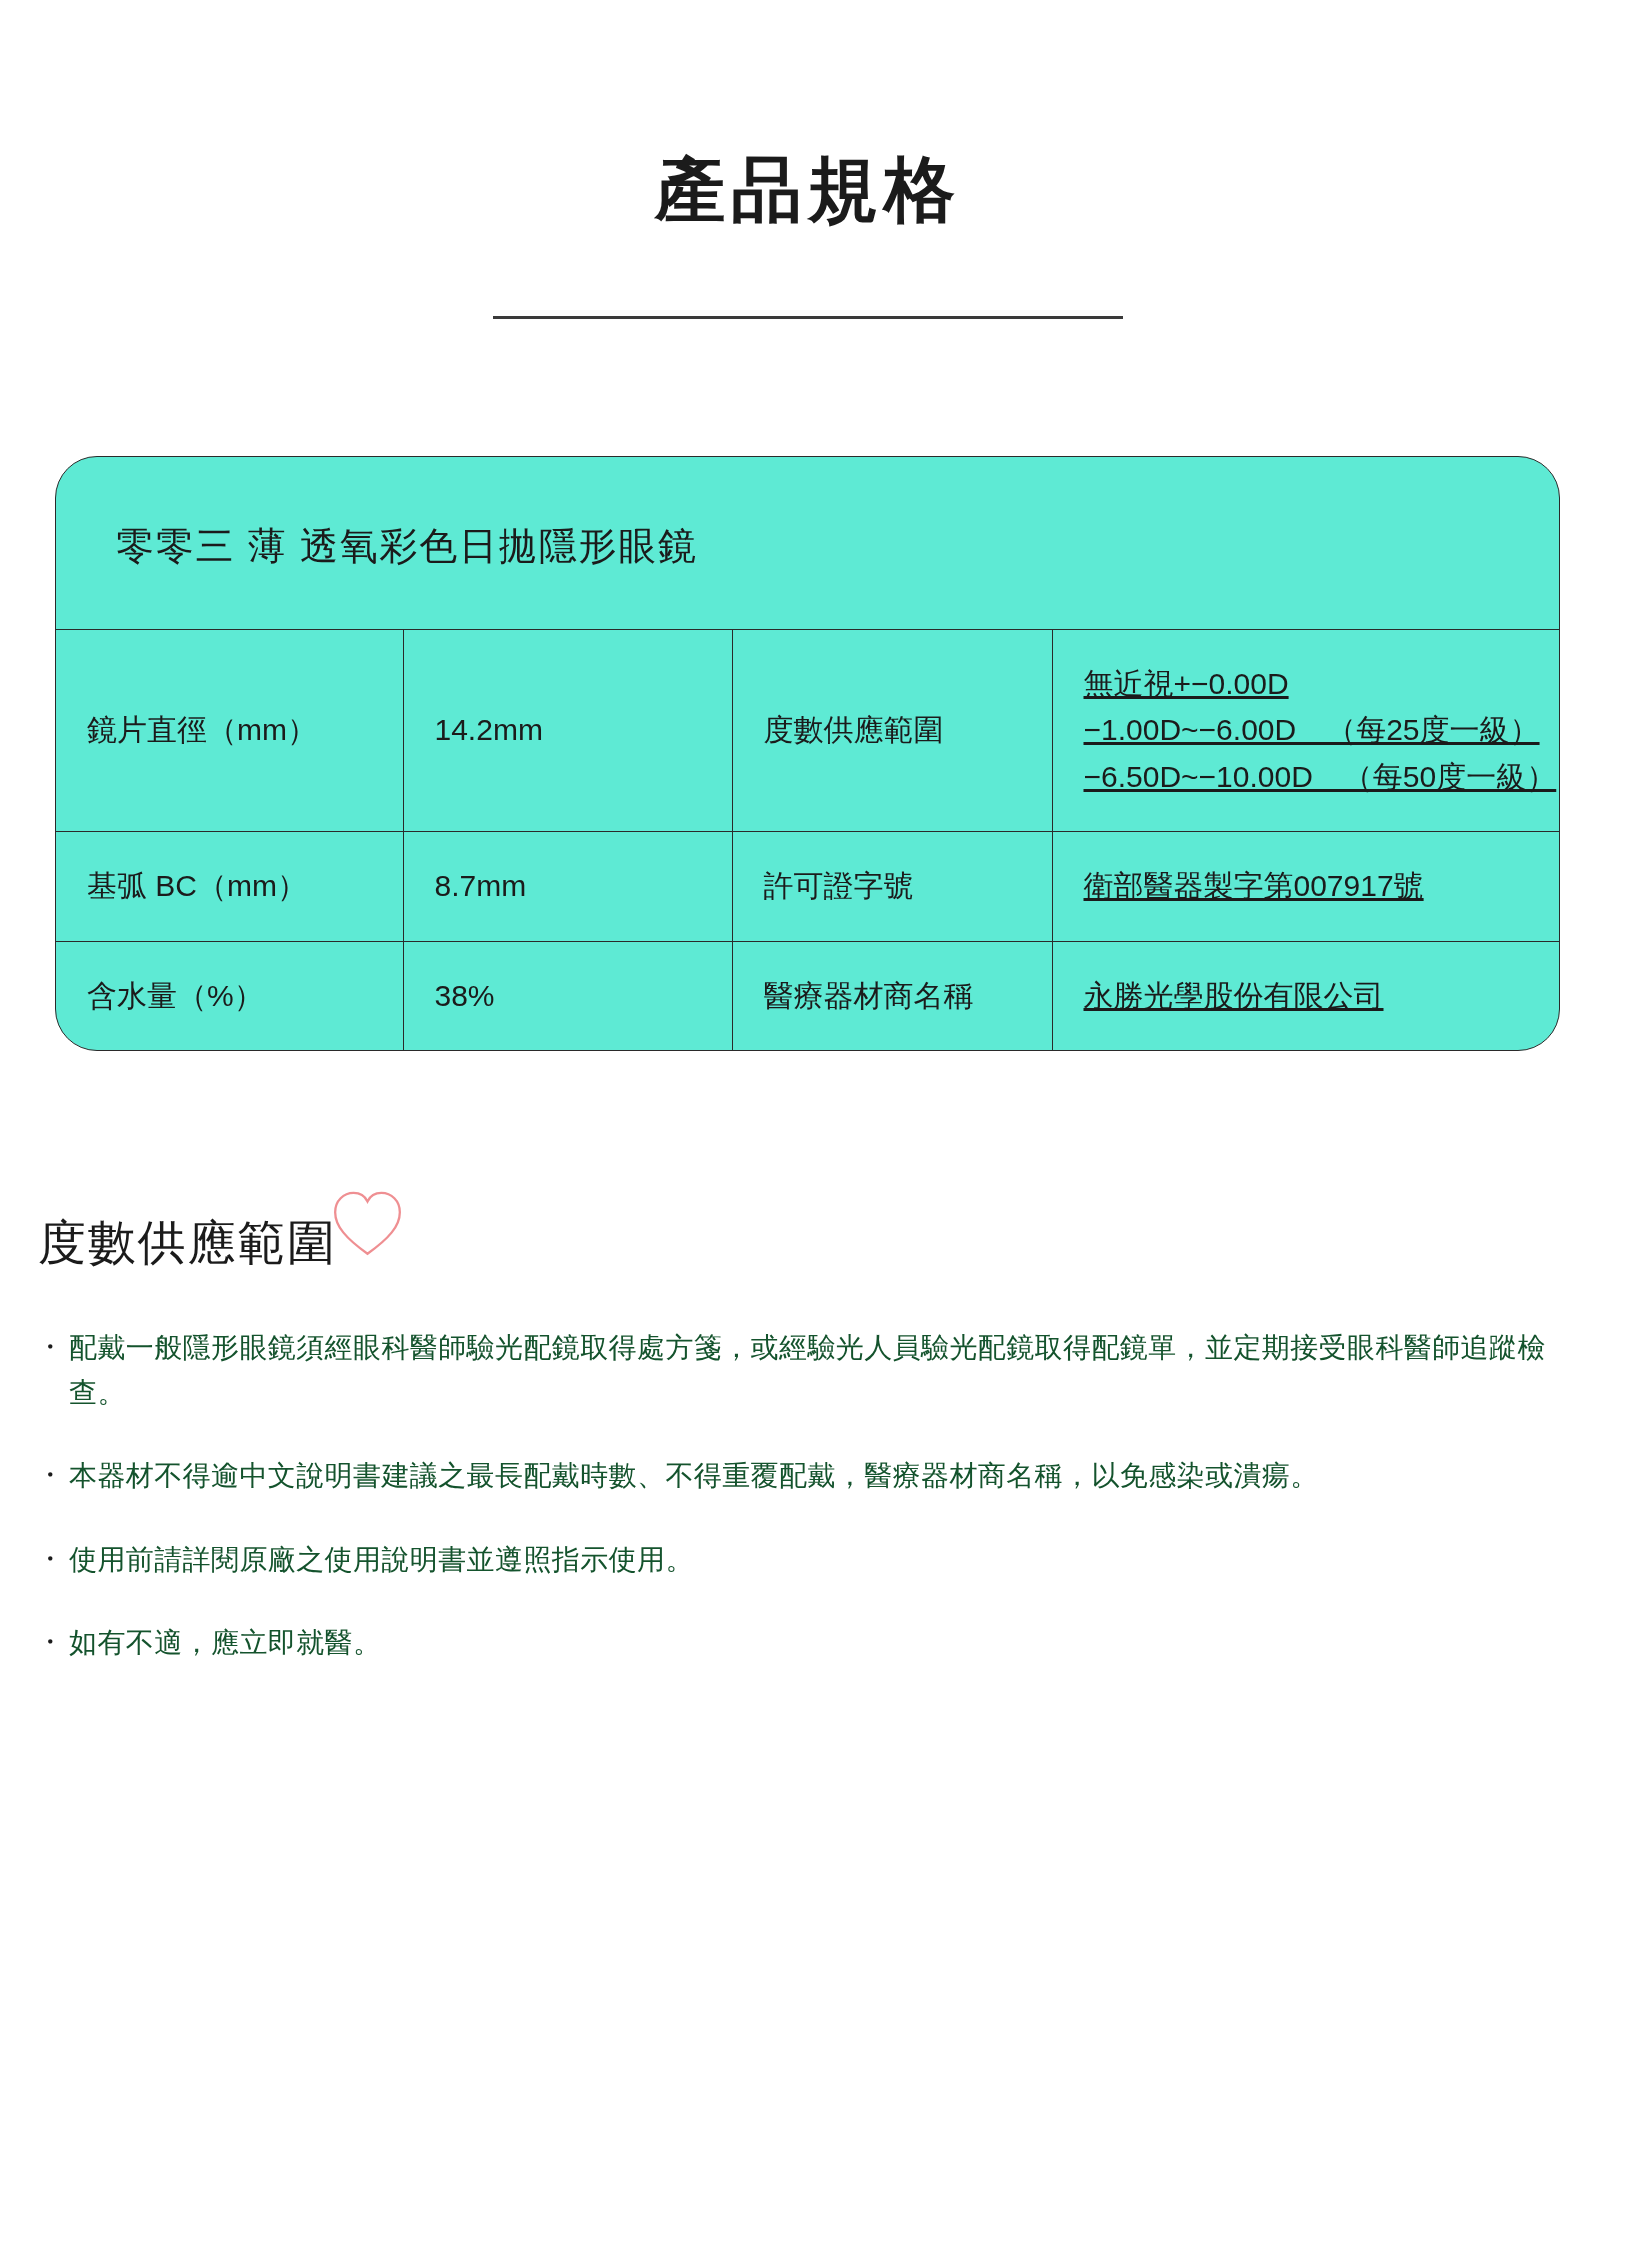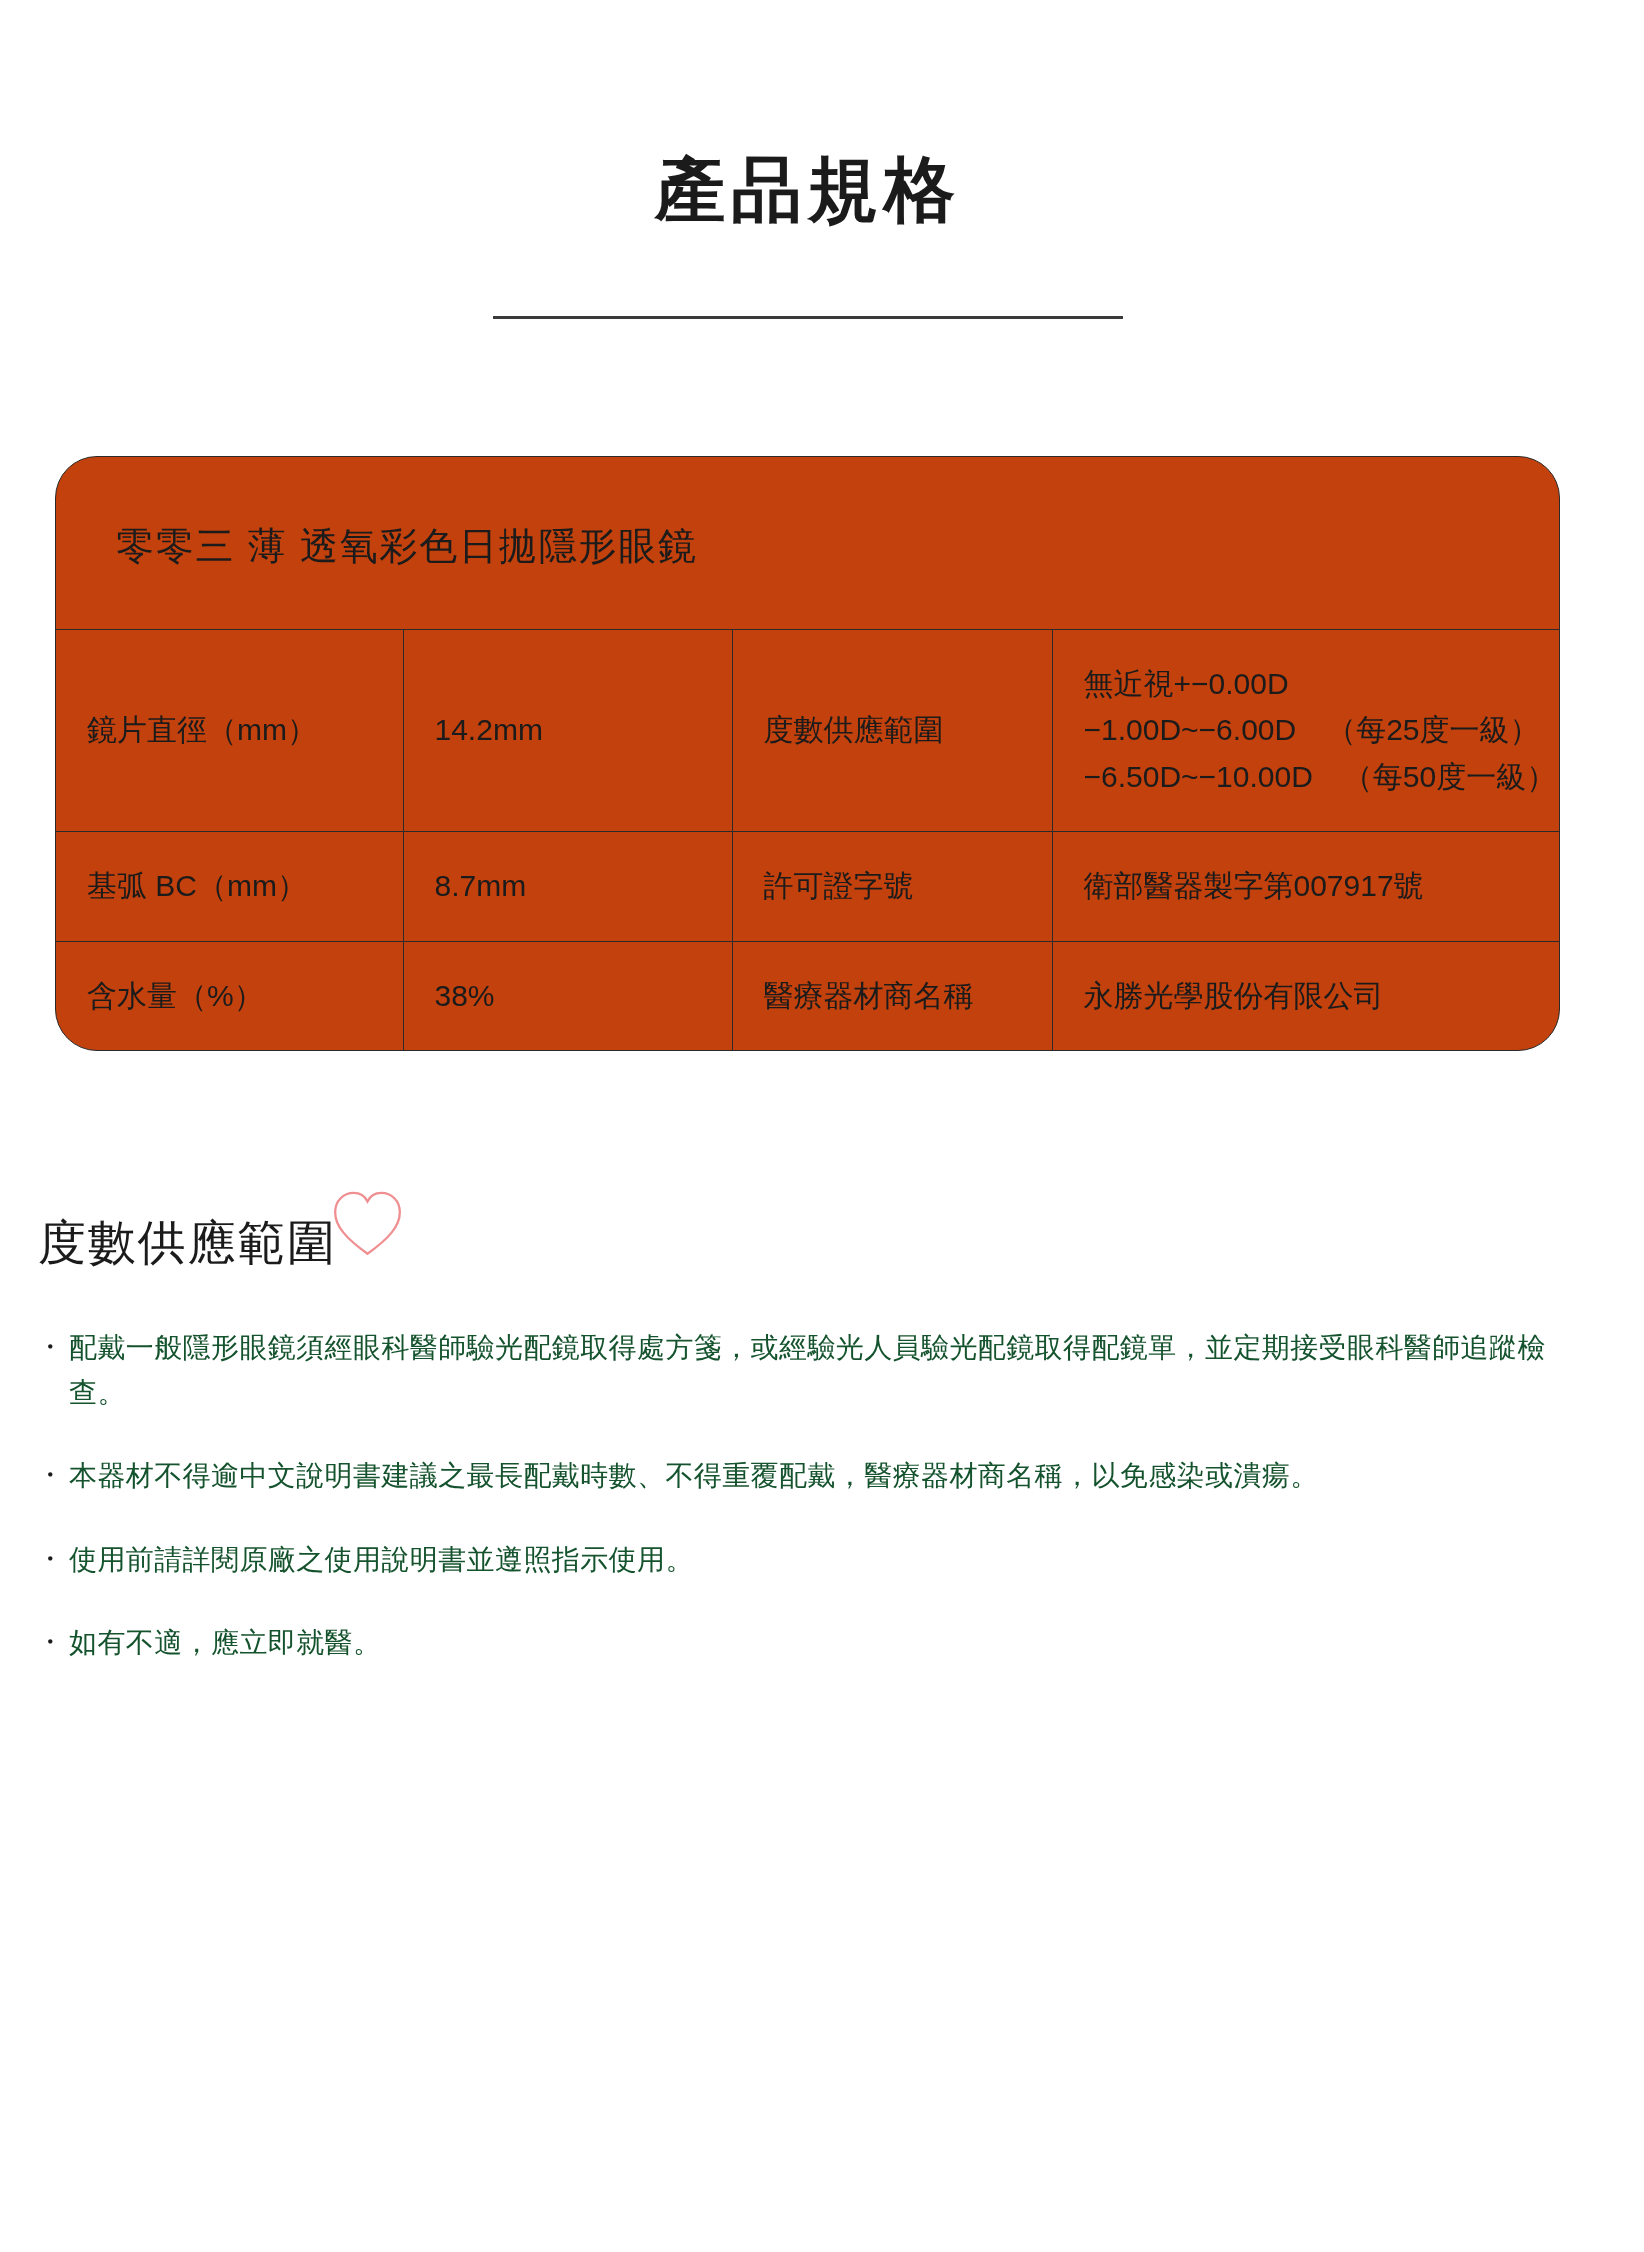--- a/index.html
+++ b/index.html
@@ -44,21 +44,21 @@
   }
 
   
   .spec-card {
     position: relative;
     margin: 137px 55px 0 55px;
     border: 1.8px solid #2a2a2a;
     border-radius: 42px;
     box-sizing: border-box;
     overflow: hidden;
-    background: #c2410c;
+    background: #5eead4;
   }
   .spec-heading {
     font-size: 38px;
     font-weight: 400;
     letter-spacing: 1.8px;
     padding: 64px 0 57px 60px;
     color: #1b1b1b;
   }
   table.spec-table {
     width: 100%;
@@ -68,21 +68,21 @@
   table.spec-table td {
     border-top: 1.8px solid #2a2a2a;
     border-right: 1.8px solid #2a2a2a;
     padding: 31px 22px 31px 31px;
     font-size: 30px;
     line-height: 1.55;
     vertical-align: middle;
     color: #1b1b1b;
     word-break: break-word;
   }
-  table.spec-table td:last-child { border-right: none; }
+  table.spec-table td:last-child { border-right: none; text-decoration: underline; }
   table.spec-table tr:last-child td { border-bottom: none; }
 
   col.c1 { width: 347px; }
   col.c2 { width: 329px; }
   col.c3 { width: 320px; }
   col.c4 { width: auto; }
 
   td.label { padding-left: 42px; }
   td.value { padding-left: 27.4px; }
 

